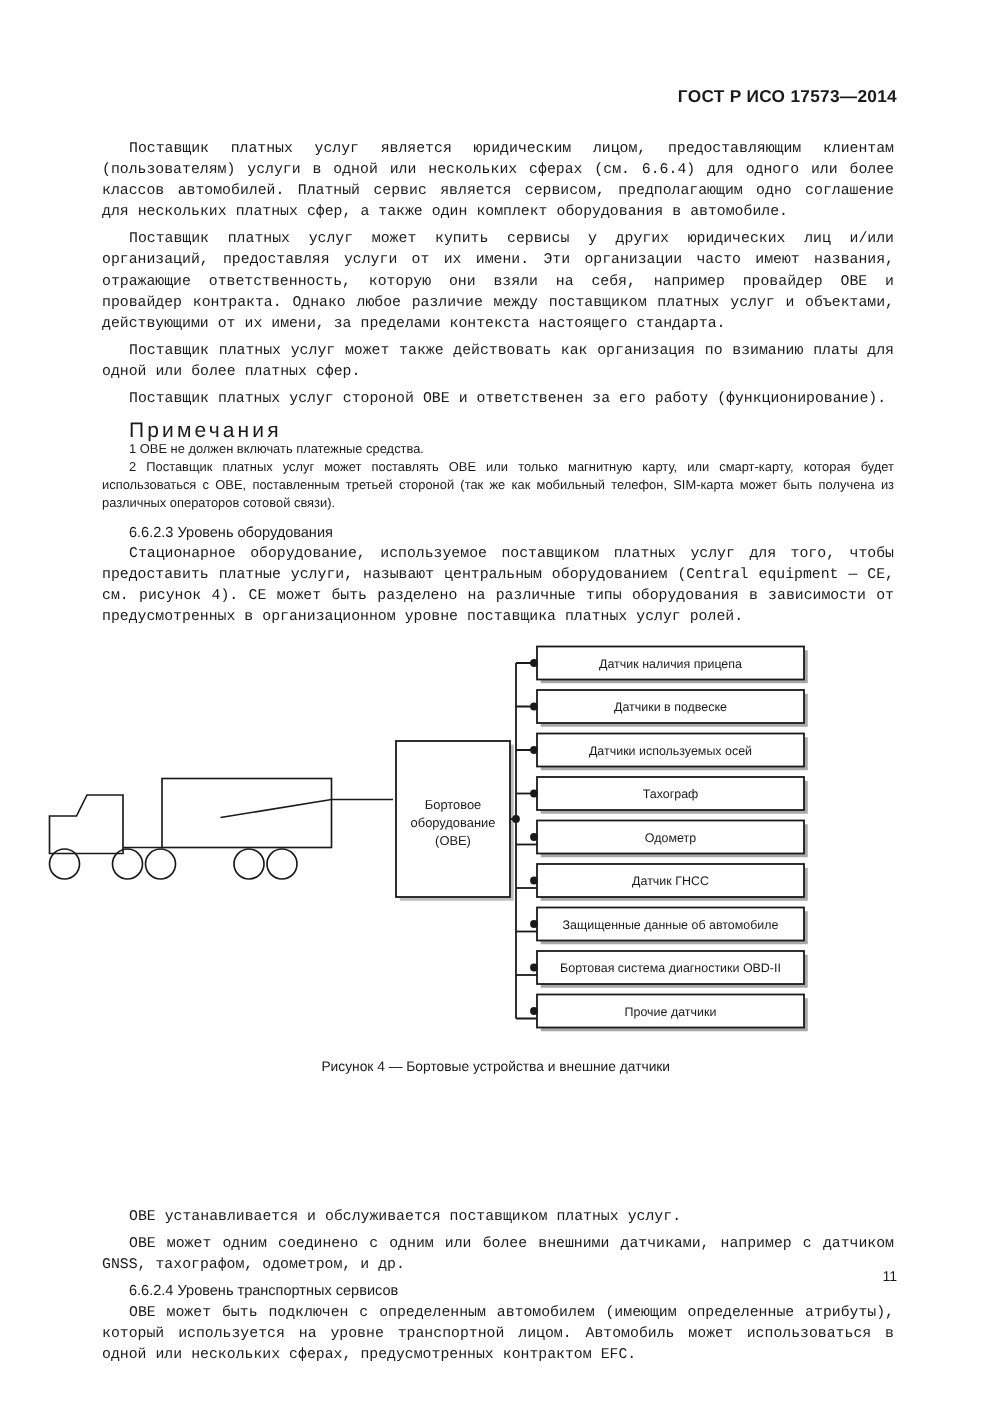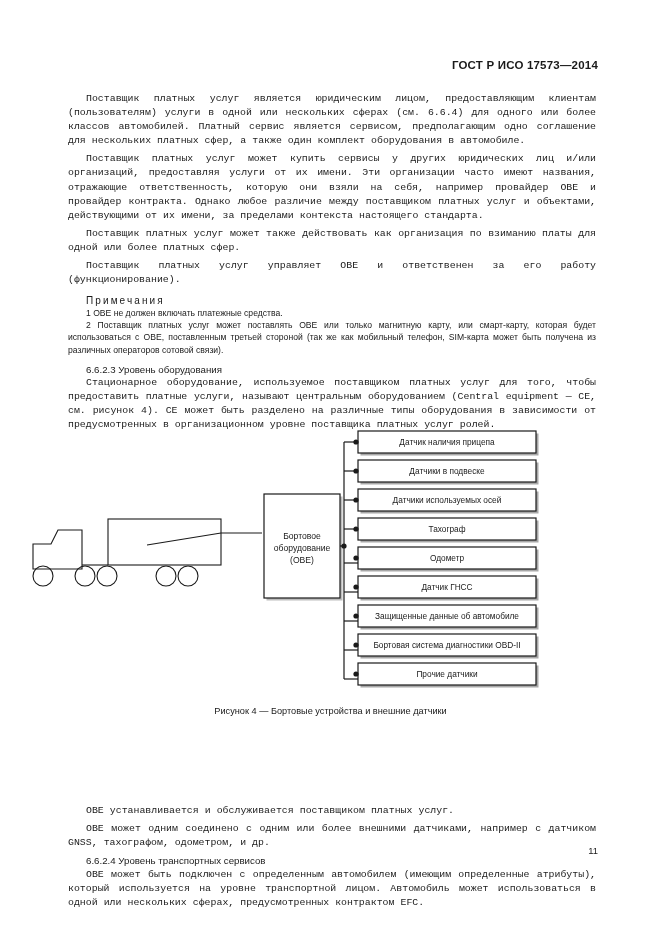--- a/index.html
+++ b/index.html
@@ -45,21 +45,21 @@
   .para {
     font-size: 9.9px;
     line-height: 14.1px;
     text-align: justify;
     text-indent: 18px;
     margin: 0;
     word-spacing: 0.1px;
     font-family: Liberation Mono, monospace;
   }
   .note-title {
-    font-size: 10px;
+    font-size: 14px;
     line-height: 13px;
     text-indent: 18px;
     letter-spacing: 2.1px;
     margin: 0;
   }
   .note {
     font-size: 8.6px;
     line-height: 12.1px;
     text-align: justify;
     text-indent: 18px;
@@ -114,21 +114,21 @@
 
   <div class="doc-header">ГОСТ Р ИСО 17573—2014</div>
 
   <div class="col" style="top: 92px;">
     <p class="para">Поставщик платных услуг является юридическим лицом, предоставляющим клиентам (пользователям) услуги в одной или нескольких сферах (см. 6.6.4) для одного или более классов автомобилей. Платный сервис является сервисом, предполагающим одно соглашение для нескольких платных сфер, а также один комплект оборудования в автомобиле.</p>
     <div class="gap-sm"></div>
     <p class="para">Поставщик платных услуг может купить сервисы у других юридических лиц и/или организаций, предоставляя услуги от их имени. Эти организации часто имеют названия, отражающие ответственность, которую они взяли на себя, например провайдер OBE и провайдер контракта. Однако любое различие между поставщиком платных услуг и объектами, действующими от их имени, за пределами контекста настоящего стандарта.</p>
     <div class="gap-sm"></div>
     <p class="para">Поставщик платных услуг может также действовать как организация по взиманию платы для одной или более платных сфер.</p>
     <div class="gap-sm"></div>
-    <p class="para">Поставщик платных услуг управляет OBE и ответственен за его работу (функционирование).</p>
+    <p class="para">Поставщик платных услуг стороной OBE и ответственен за его работу (функционирование).</p>
     <div class="gap-md"></div>
     <p class="note-title">Примечания</p>
     <p class="note">1 OBE не должен включать платежные средства.</p>
     <p class="note">2 Поставщик платных услуг может поставлять OBE или только магнитную карту, или смарт-карту, которая будет использоваться с OBE, поставленным третьей стороной (так же как мобильный телефон, SIM-карта может быть получена из различных операторов сотовой связи).</p>
     <div class="gap-md"></div>
     <p class="clause">6.6.2.3  Уровень оборудования</p>
     <p class="para">Стационарное оборудование, используемое поставщиком платных услуг для того, чтобы предоставить платные услуги, называют центральным оборудованием (Central equipment — CE, см. рисунок 4). CE может быть разделено на различные типы оборудования в зависимости от предусмотренных в организационном уровне поставщика платных услуг ролей.</p>
   </div>
 
   <div id="figure">

